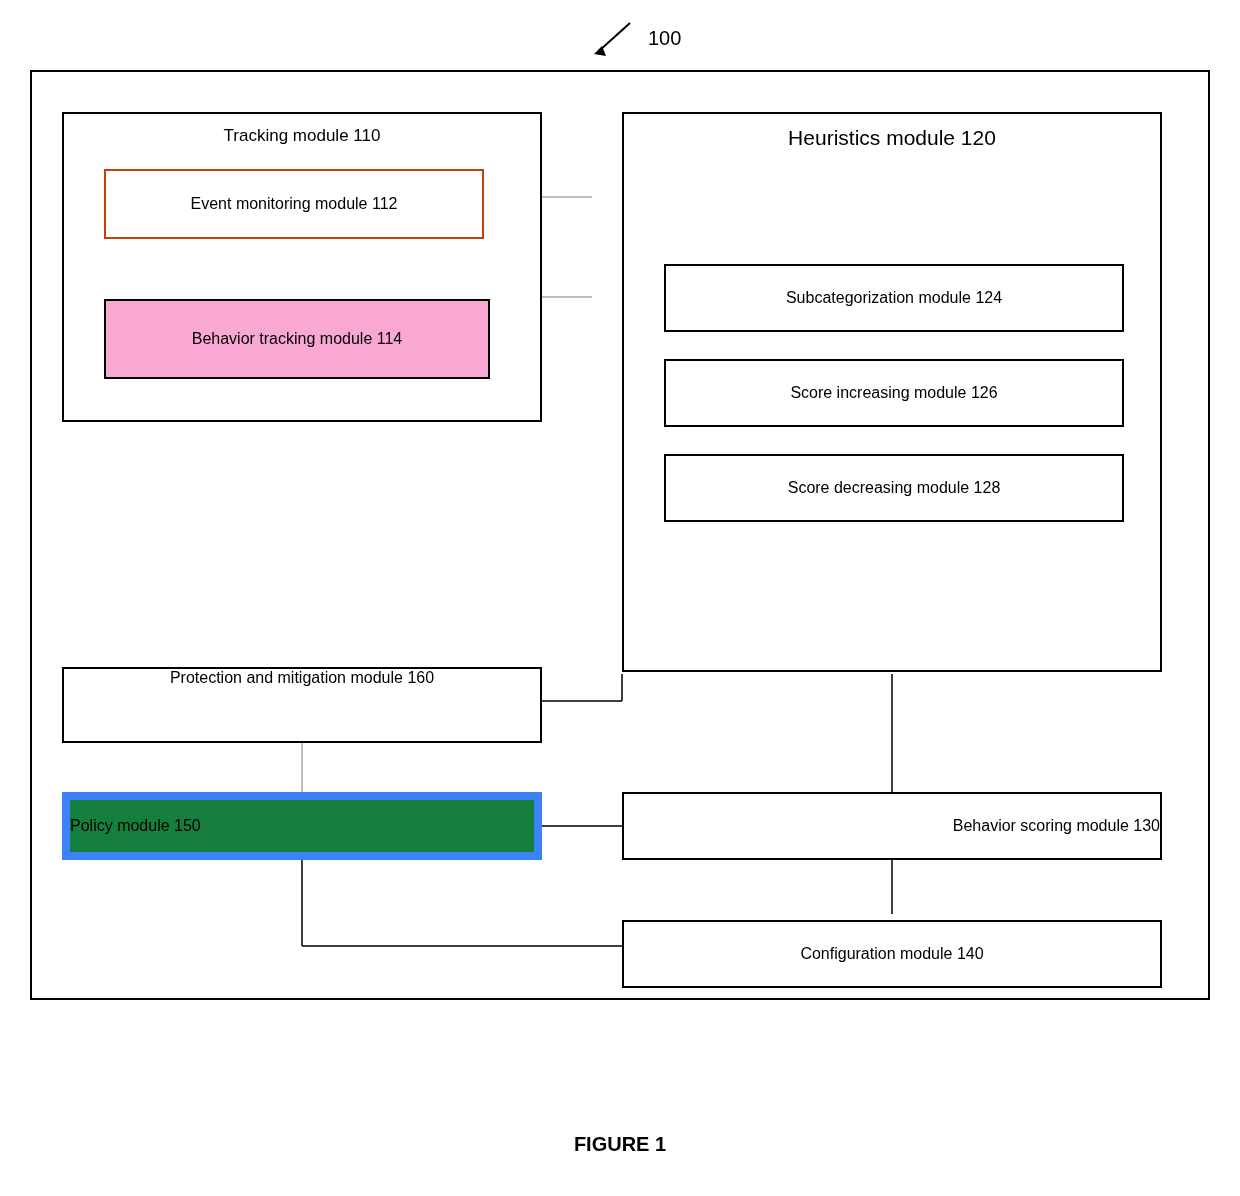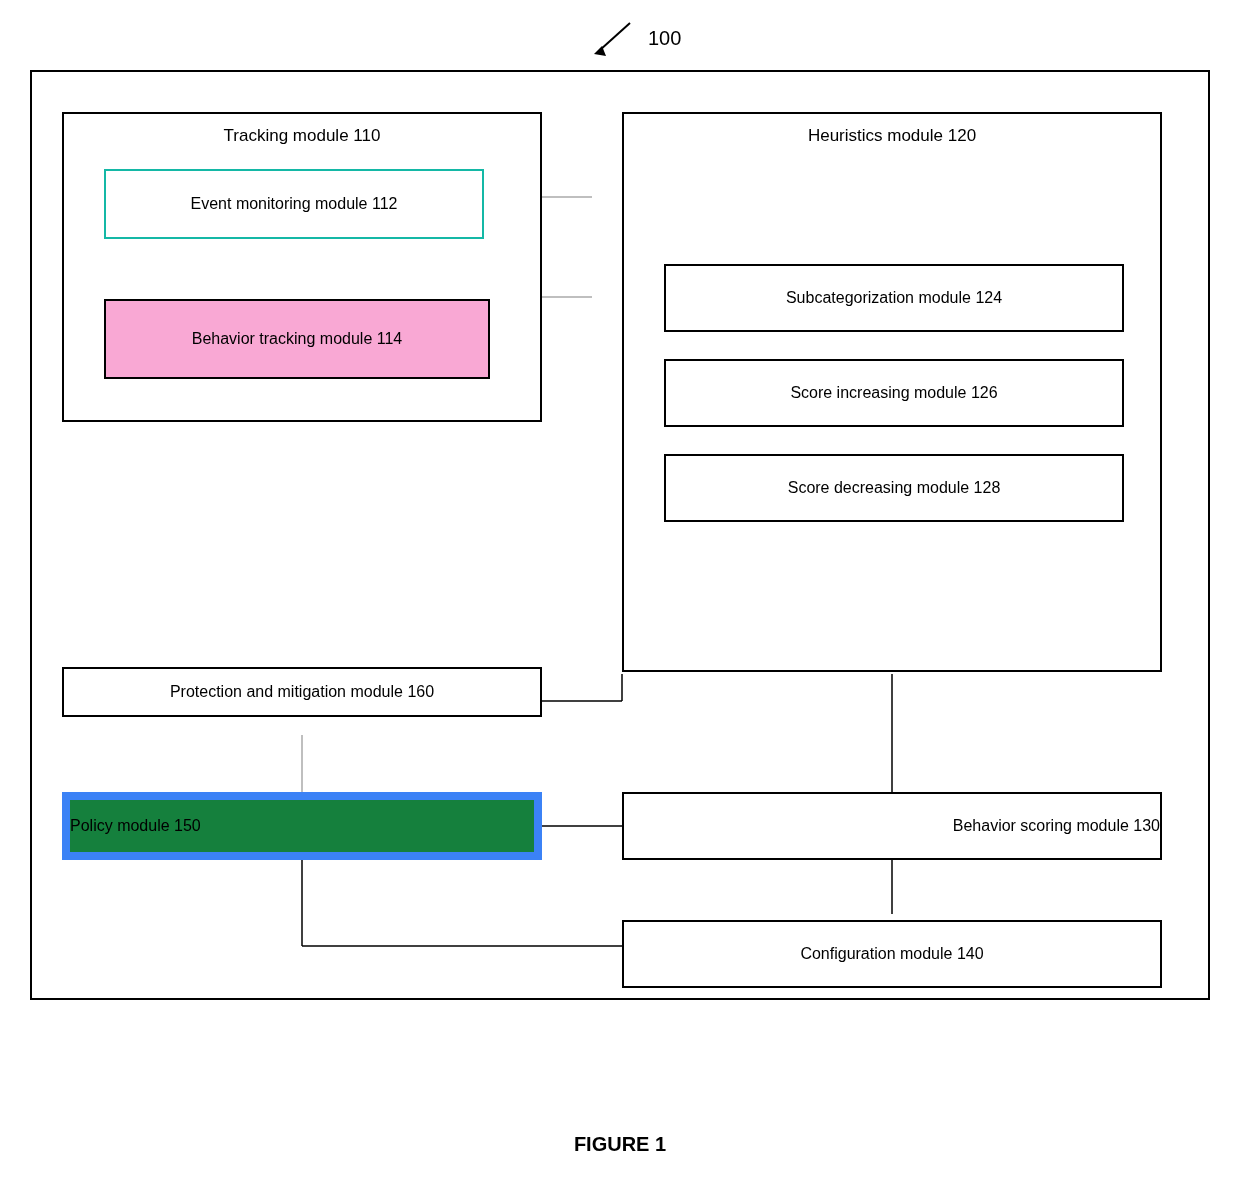--- a/index.html
+++ b/index.html
@@ -57,21 +57,21 @@
       color: #000;
     }
 
     
     .event-monitoring {
       position: absolute;
       top: 55px;
       left: 40px;
       width: 380px;
       height: 70px;
-      border: 2px solid #14b8a6;
+      border: 2px solid #c2410c;
       background: #fff;
       display: flex;
       align-items: center;
       justify-content: center;
     }
 
     .event-monitoring span {
       font-size: 16px;
       color: #000;
     }
@@ -104,21 +104,21 @@
       height: 560px;
       border: 2px solid #000;
       background: #fff;
     }
 
     .heuristics-module .module-title {
       position: absolute;
       top: 12px;
       left: 50%;
       transform: translateX(-50%);
-      font-size: 17px;
+      font-size: 21px;
       white-space: nowrap;
       color: #000;
     }
 
     
     .sub-module {
       position: absolute;
       left: 40px;
       width: 460px;
       height: 68px;
@@ -138,25 +138,25 @@
     .subcategorization { top: 150px; }
     .score-increasing { top: 245px; }
     .score-decreasing { top: 340px; }
 
     
     .protection-module {
       position: absolute;
       top: 595px;
       left: 30px;
       width: 480px;
-      height: 50px;
-      border: 2px solid #000;
-      background: #fff;
-      display: flex;
-      align-items: center;
+      height: 76px;
+      border: 2px solid #000;
+      background: #fff;
+      display: flex;
+      align-items: flex-start;
       justify-content: center;
     }
 
     .protection-module span {
       font-size: 16px;
       color: #000;
     }
 
     
     .policy-module {

